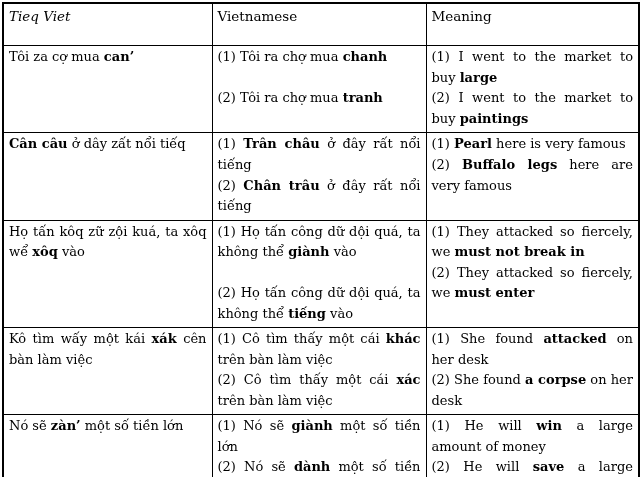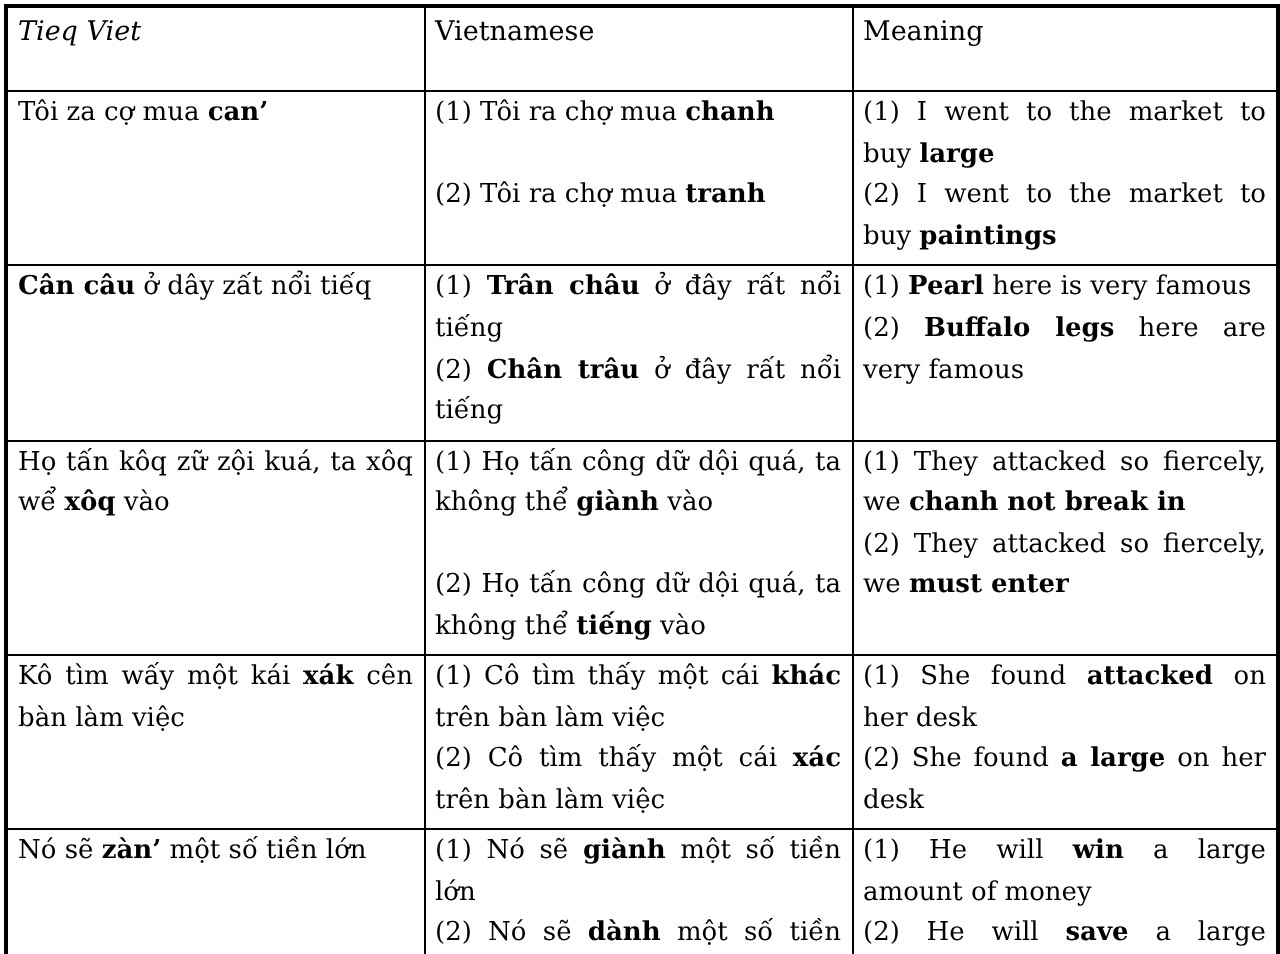--- a/index.html
+++ b/index.html
@@ -97,35 +97,35 @@
       <tr>
         <td>
           <div class="para">Họ tấn kôq zữ zội kuá, ta xôq wể <b>xôq</b> vào</div>
         </td>
         <td>
           <div class="para">(1) Họ tấn công dữ dội quá, ta không thể <b>giành</b> vào</div>
           <div class="para blank"></div>
           <div class="para">(2) Họ tấn công dữ dội quá, ta không thể <b>tiếng</b> vào</div>
         </td>
         <td>
-          <div class="para">(1) They attacked so fiercely, we <b>chanh not break in</b></div>
+          <div class="para">(1) They attacked so fiercely, we <b>must not break in</b></div>
           <div class="para">(2) They attacked so fiercely, we <b>must enter</b></div>
         </td>
       </tr>
       <tr>
         <td>
           <div class="para">Kô tìm wấy một kái <b>xák</b> cên bàn làm việc</div>
         </td>
         <td>
           <div class="para">(1) Cô tìm thấy một cái <b>khác</b> trên bàn làm việc</div>
           <div class="para">(2) Cô tìm thấy một cái <b>xác</b> trên bàn làm việc</div>
         </td>
         <td>
           <div class="para">(1) She found <b>attacked</b> on her desk</div>
-          <div class="para">(2) She found <b>a large</b> on her desk</div>
+          <div class="para">(2) She found <b>a corpse</b> on her desk</div>
         </td>
       </tr>
       <tr>
         <td>
           <div class="para">Nó sẽ <b>zàn’</b> một số tiền lớn</div>
         </td>
         <td>
           <div class="para">(1) Nó sẽ <b>giành</b> một số tiền lớn</div>
           <div class="para">(2) Nó sẽ <b>dành</b> một số tiền lớn</div>
         </td>

